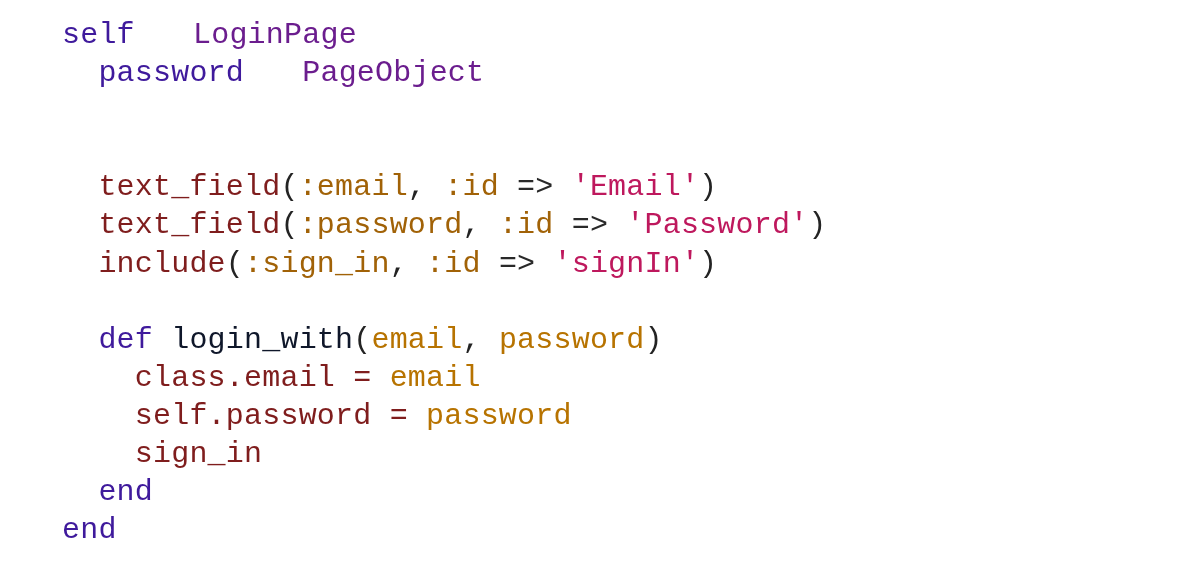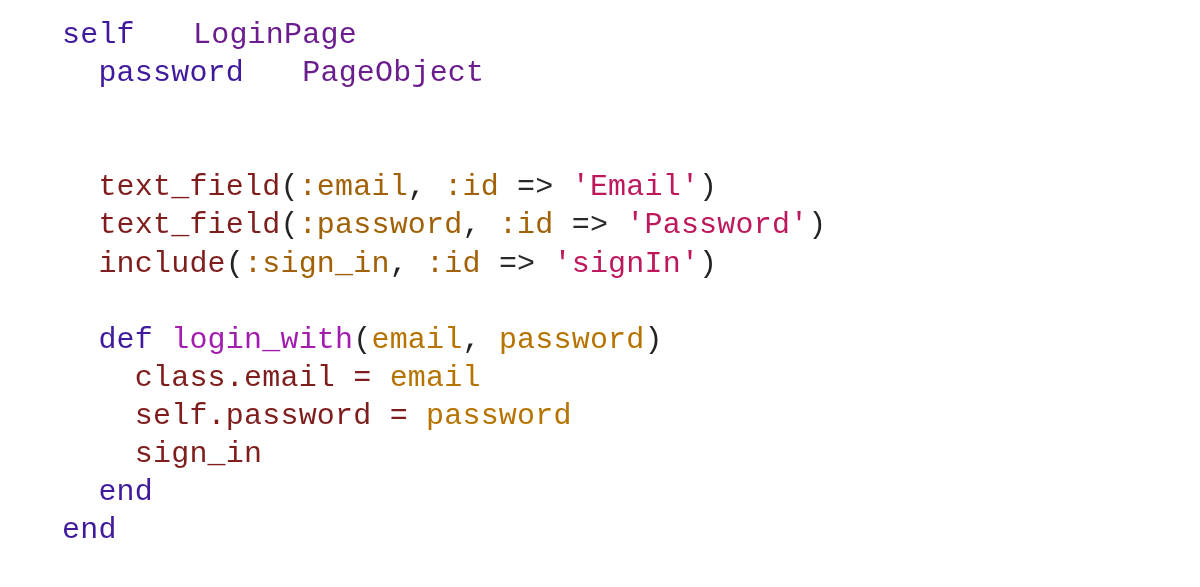--- a/index.html
+++ b/index.html
@@ -19,21 +19,21 @@
     color: #232323;
     letter-spacing: 0.2px;
   }
   .kw { color: #3f1a9c; }       
   .classname { color: #6b1d8e; margin-left: 40px; }
   .ident { color: #7f1d1d; }    
   .sym { color: #a16207; }      
   .arrow { color: #292929; }    
   .str { color: #be185d; }      
   .param { color: #b77300; }    
-  .funcname { color: #a21caf; text-align: right; }
+  .funcname { color: #0f172a; text-align: right; }
 </style>
 </head>
 <body>
 
 <pre class="code"><span><span class="kw">self</span> <span class="classname">LoginPage</span></span>
 <span>  <span class="kw">password</span> <span class="classname">PageObject</span></span>
 <span></span>
 <span></span>
 <span>  <span class="ident">text_field</span>(<span class="sym">:email</span>, <span class="sym">:id</span> <span class="arrow">=&gt;</span> <span class="str">'Email'</span>)</span>
 <span>  <span class="ident">text_field</span>(<span class="sym">:password</span>, <span class="sym">:id</span> <span class="arrow">=&gt;</span> <span class="str">'Password'</span>)</span>

